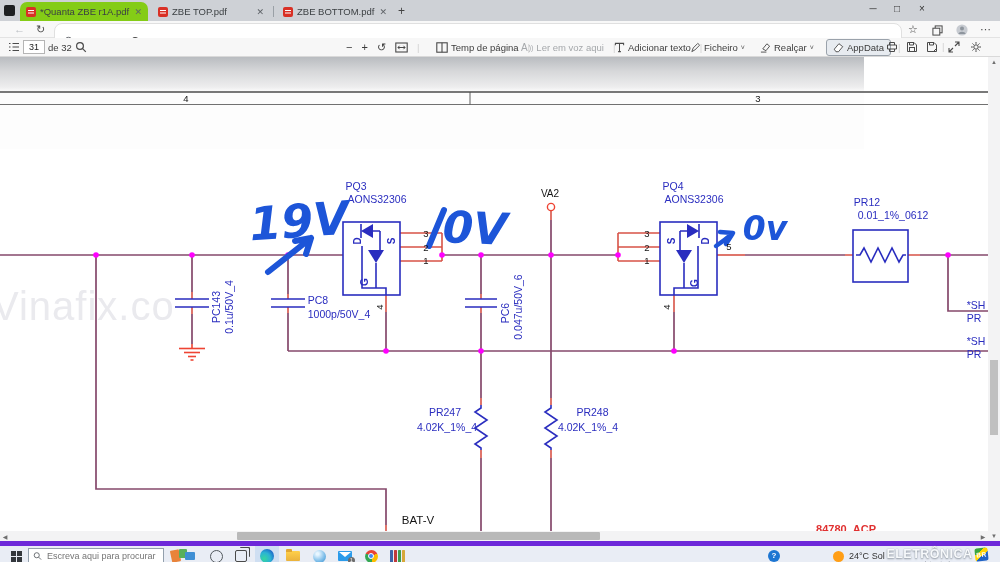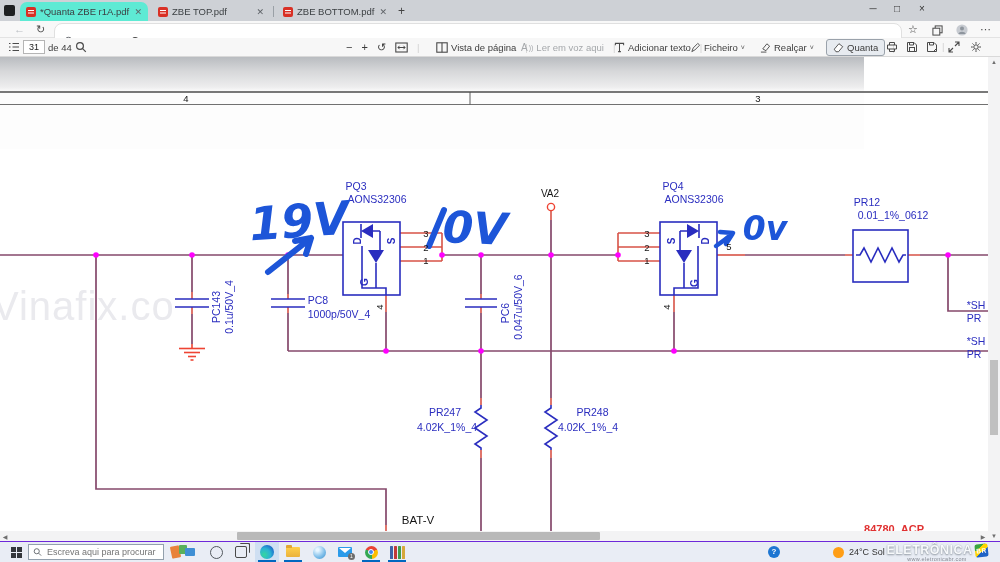--- a/index.html
+++ b/index.html
@@ -5,21 +5,21 @@
   html,body{margin:0;padding:0;width:1000px;height:562px;overflow:hidden;
     font-family:"Liberation Sans",sans-serif;background:#fff;}
   .stage{position:absolute;left:0;top:0;width:1000px;height:562px;overflow:hidden;}
   .abs{position:absolute;}
 
   
   .tabbar{left:0;top:0;width:1000px;height:21px;background:#ced1d6;}
   .winmenu{left:4px;top:5px;width:11px;height:11px;background:#1d1f21;border-radius:2px;}
   .tab{top:2px;height:19px;border-radius:7px 7px 0 0;display:flex;align-items:center;
        padding:0 6px;box-sizing:border-box;font-size:9.5px;color:#3c4043;}
-  .tab.active{background:#5eead4;}
+  .tab.active{background:#84cc16;}
   .tab .title{flex:1;overflow:hidden;white-space:nowrap;text-overflow:ellipsis;margin:0 4px;}
   .pdfico{width:10px;height:10px;background:#d93025;border-radius:2px;flex:0 0 auto;position:relative;}
   .pdfico:after{content:"";position:absolute;left:2px;top:3px;width:6px;height:1.5px;background:#fff;box-shadow:0 2.5px 0 #fff;}
   .tclose{color:#5f6368;font-size:9px;flex:0 0 auto;}
   .tabdiv{top:6px;width:1px;height:11px;background:#9aa0a6;}
   .newtab{left:398px;top:4px;font-size:12px;color:#444;}
   .winctl{top:3px;font-size:10px;color:#333;width:14px;text-align:center;}
 
   
   .addrbar{left:0;top:21px;width:1000px;height:17px;background:#f8f8f8;border-bottom:1px solid #e3e3e3;box-sizing:border-box;}
@@ -56,21 +56,21 @@
   .ink{position:absolute;transform:translate(-50%,-50%);color:#1d55d8;font-style:italic;font-weight:bold;z-index:4;font-family:"DejaVu Sans",sans-serif;}
 
   
   .hscroll{left:0;top:531px;width:988px;height:10px;background:#f3f3f4;z-index:6;}
   .hthumb{left:237px;top:1px;width:363px;height:8px;background:#b9b9b9;border-radius:1px;}
   .vscroll{left:988px;top:57px;width:12px;height:484px;background:#f3f3f4;z-index:6;}
   .vthumb{left:2px;top:303px;width:8px;height:75px;background:#c0c0c0;}
   .sarrow{color:#6f6f6f;font-size:6px;width:100%;text-align:center;position:absolute;}
 
   
-  .taskbar{left:0;top:541px;width:1000px;height:21px;background:#e9edf5;border-top:1px solid #6d28d9;box-sizing:border-box;z-index:8;}
+  .taskbar{left:0;top:541px;width:1000px;height:21px;background:#e9edf5;border-top:5px solid #6d28d9;box-sizing:border-box;z-index:8;}
   .tb{position:absolute;top:0;height:20px;display:flex;align-items:center;justify-content:center;}
   .winlogo{display:grid;grid-template-columns:5px 5px;grid-template-rows:5px 5px;gap:1px;}
   .winlogo span{background:#33373c;}
   .searchbox{left:28px;width:136px;height:16px;top:2px;background:#fff;border:1px solid #93a0ad;display:flex;align-items:center;padding:0 4px;box-sizing:border-box;gap:3px;}
   .searchbox input{border:none;outline:none;font-size:9px;color:#444;width:110px;font-family:"Liberation Sans",sans-serif;background:transparent;}
   .ulind{position:absolute;bottom:0;left:3px;right:3px;height:2px;background:#0067c0;}
   .appbtn{width:24px;}
   .appbtn.hl{background:#cfdff2;}
   .edgeic{width:14px;height:14px;border-radius:50%;background:radial-gradient(circle at 30% 70%,#35d6a0 0%,#2bb3d4 45%,#1b66c9 80%);}
   .folder{width:14px;height:10px;background:linear-gradient(#ffd04a,#eab23c);border-radius:1px;position:relative;}
@@ -242,21 +242,21 @@
       <div class="sl k" style="left: 666px; top: 307px; transform: translate(-50%, -50%) rotate(-90deg);">4</div>
       <div class="sl k" style="left: 729px; top: 246px;">5</div>
       <div class="sl fet" style="left: 357px; top: 241px; transform: translate(-50%, -50%) rotate(-90deg);">D</div>
       <div class="sl fet" style="left: 391px; top: 241px; transform: translate(-50%, -50%) rotate(-90deg);">S</div>
       <div class="sl fet" style="left: 364px; top: 282px; transform: translate(-50%, -50%) rotate(-90deg);">G</div>
       <div class="sl fet" style="left: 671px; top: 241px; transform: translate(-50%, -50%) rotate(-90deg);">S</div>
       <div class="sl fet" style="left: 705px; top: 241px; transform: translate(-50%, -50%) rotate(-90deg);">D</div>
       <div class="sl fet" style="left: 694px; top: 283px; transform: translate(-50%, -50%) rotate(-90deg);">G</div>
       <div class="sl k" style="left: 186px; top: 98px;">4</div>
       <div class="sl k" style="left: 758px; top: 98px;">3</div>
-      <div class="sl red" style="left: 846px; top: 529px; margin-left: 48px;">84780_ACP</div>
+      <div class="sl red" style="left: 846px; top: 529px;">84780_ACP</div>
     </div>
 
   <div class="ink" style="left:299px;top:221px;font-size:46px;transform:translate(-50%,-50%) rotate(-4deg);">19V</div>
   <div class="ink" style="left:475px;top:228px;font-size:44px;transform:translate(-50%,-50%) rotate(2deg);">0V</div>
   <div class="ink" style="left:765px;top:228px;font-size:33px;">0v</div>
 
   <div class="abs hscroll">
     <span class="sarrow" style="left:0;top:2px;width:10px;">◀</span>
     <div class="abs hthumb"></div>
     <span class="sarrow" style="right:0;left:auto;top:2px;width:10px;">▶</span>
@@ -320,42 +320,42 @@
     </svg>
     <span class="abs addricon" style="left:980px;letter-spacing:1px;">⋯</span>
   </div>
 
   <div class="abs pdfbar">
     <div class="pb" style="left:8px;">
       <svg class="icn" width="12" height="12" viewBox="0 0 12 12">
         <path d="M4.5,2.5 H11 M4.5,6 H11 M4.5,9.5 H11 M1,2.5 H2.5 M1,6 H2.5 M1,9.5 H2.5" stroke="#4a4a4a" stroke-width="1.2"></path>
       </svg>
       <input class="pagebox" value="31" style="">
-      <span>de 44</span>
+      <span>de 32</span>
       <svg class="icn" width="12" height="12" viewBox="0 0 12 12">
         <circle cx="5" cy="5" r="3.4" fill="none" stroke="#4a4a4a" stroke-width="1.2"></circle>
         <path d="M7.6,7.6 L10.8,10.8" stroke="#4a4a4a" stroke-width="1.2"></path>
       </svg>
     </div>
     <div class="pb" style="left:346px;gap:9px;">
       <span class="tbtn">−</span>
       <span class="tbtn">+</span>
       <span class="tbtn">↺</span>
       <svg class="icn" width="13" height="11" viewBox="0 0 13 11">
         <rect x="0.8" y="1" width="11.4" height="9" fill="none" stroke="#4a4a4a" stroke-width="1.1"></rect>
         <path d="M3,5.5 H10 M4.5,3.8 L3,5.5 L4.5,7.2 M8.5,3.8 L10,5.5 L8.5,7.2" stroke="#4a4a4a" stroke-width="1" fill="none"></path>
       </svg>
       <span class="tsep">|</span>
     </div>
     <div class="pb" style="left:436px;">
       <svg class="icn" width="12" height="11" viewBox="0 0 12 11">
         <rect x="0.8" y="0.8" width="10.4" height="9.4" fill="none" stroke="#4a4a4a" stroke-width="1.1"></rect>
         <path d="M6,0.8 V10.2" stroke="#4a4a4a" stroke-width="1.1"></path>
       </svg>
-      <span>Vista de página</span>
+      <span>Temp de página</span>
       <span class="tsep" style="margin-left:6px;">|</span>
     </div>
     <div class="pb dis" style="left:521px;">
       <span style="font-size:10px;">A</span>
         <span style="font-size:7px;margin-left:-2px;">))</span>
       <span>Ler em voz aqui</span>
       <span class="tsep" style="margin-left:6px;color:#d2d2d2;">|</span>
     </div>
     <div class="pb" style="left:614px;">
       <svg class="icn" width="11" height="11" viewBox="0 0 12 12">
@@ -376,21 +376,21 @@
         <path d="M3,7.5 L7.5,2 L10.5,4.5 L6.5,9.5 Z M1,11 H7" stroke="#4a4a4a" stroke-width="1" fill="none"></path>
       </svg>
       <span>Realçar</span>
       <span class="chev">˅</span>
     </div>
     <div class="pb" style="left:826px;">
       <div class="apagar">
         <svg class="icn" width="11" height="11" viewBox="0 0 13 13">
           <path d="M1.5,8.5 L7,2 L11.5,5.5 L6.5,11.5 H3.5 Z" stroke="#3c3c3c" stroke-width="1" fill="#fff"></path>
         </svg>
-        <span>Quanta</span>
+        <span>AppData</span>
       </div>
       <span class="tsep" style="margin-left:4px;">|</span>
     </div>
     <svg class="abs icn" style="left:886px;top:3px;" width="12" height="12" viewBox="0 0 12 12">
       <path d="M3.5,4 V1.5 H8.5 V4 M1.5,4 H10.5 V8 H1.5 Z M3.5,8 V10.5 H8.5 V8" stroke="#4a4a4a" stroke-width="1" fill="none"></path>
     </svg>
     <svg class="abs icn" style="left:906px;top:3px;" width="12" height="12" viewBox="0 0 12 12">
       <path d="M1.5,1.5 H8 L10.5,4 V10.5 H1.5 Z M3.5,1.5 V4 H7.5 V1.5" stroke="#4a4a4a" stroke-width="1" fill="none"></path>
       <rect x="3.5" y="6.5" width="5" height="4" stroke="#4a4a4a" stroke-width="1" fill="none"></rect>
     </svg>

